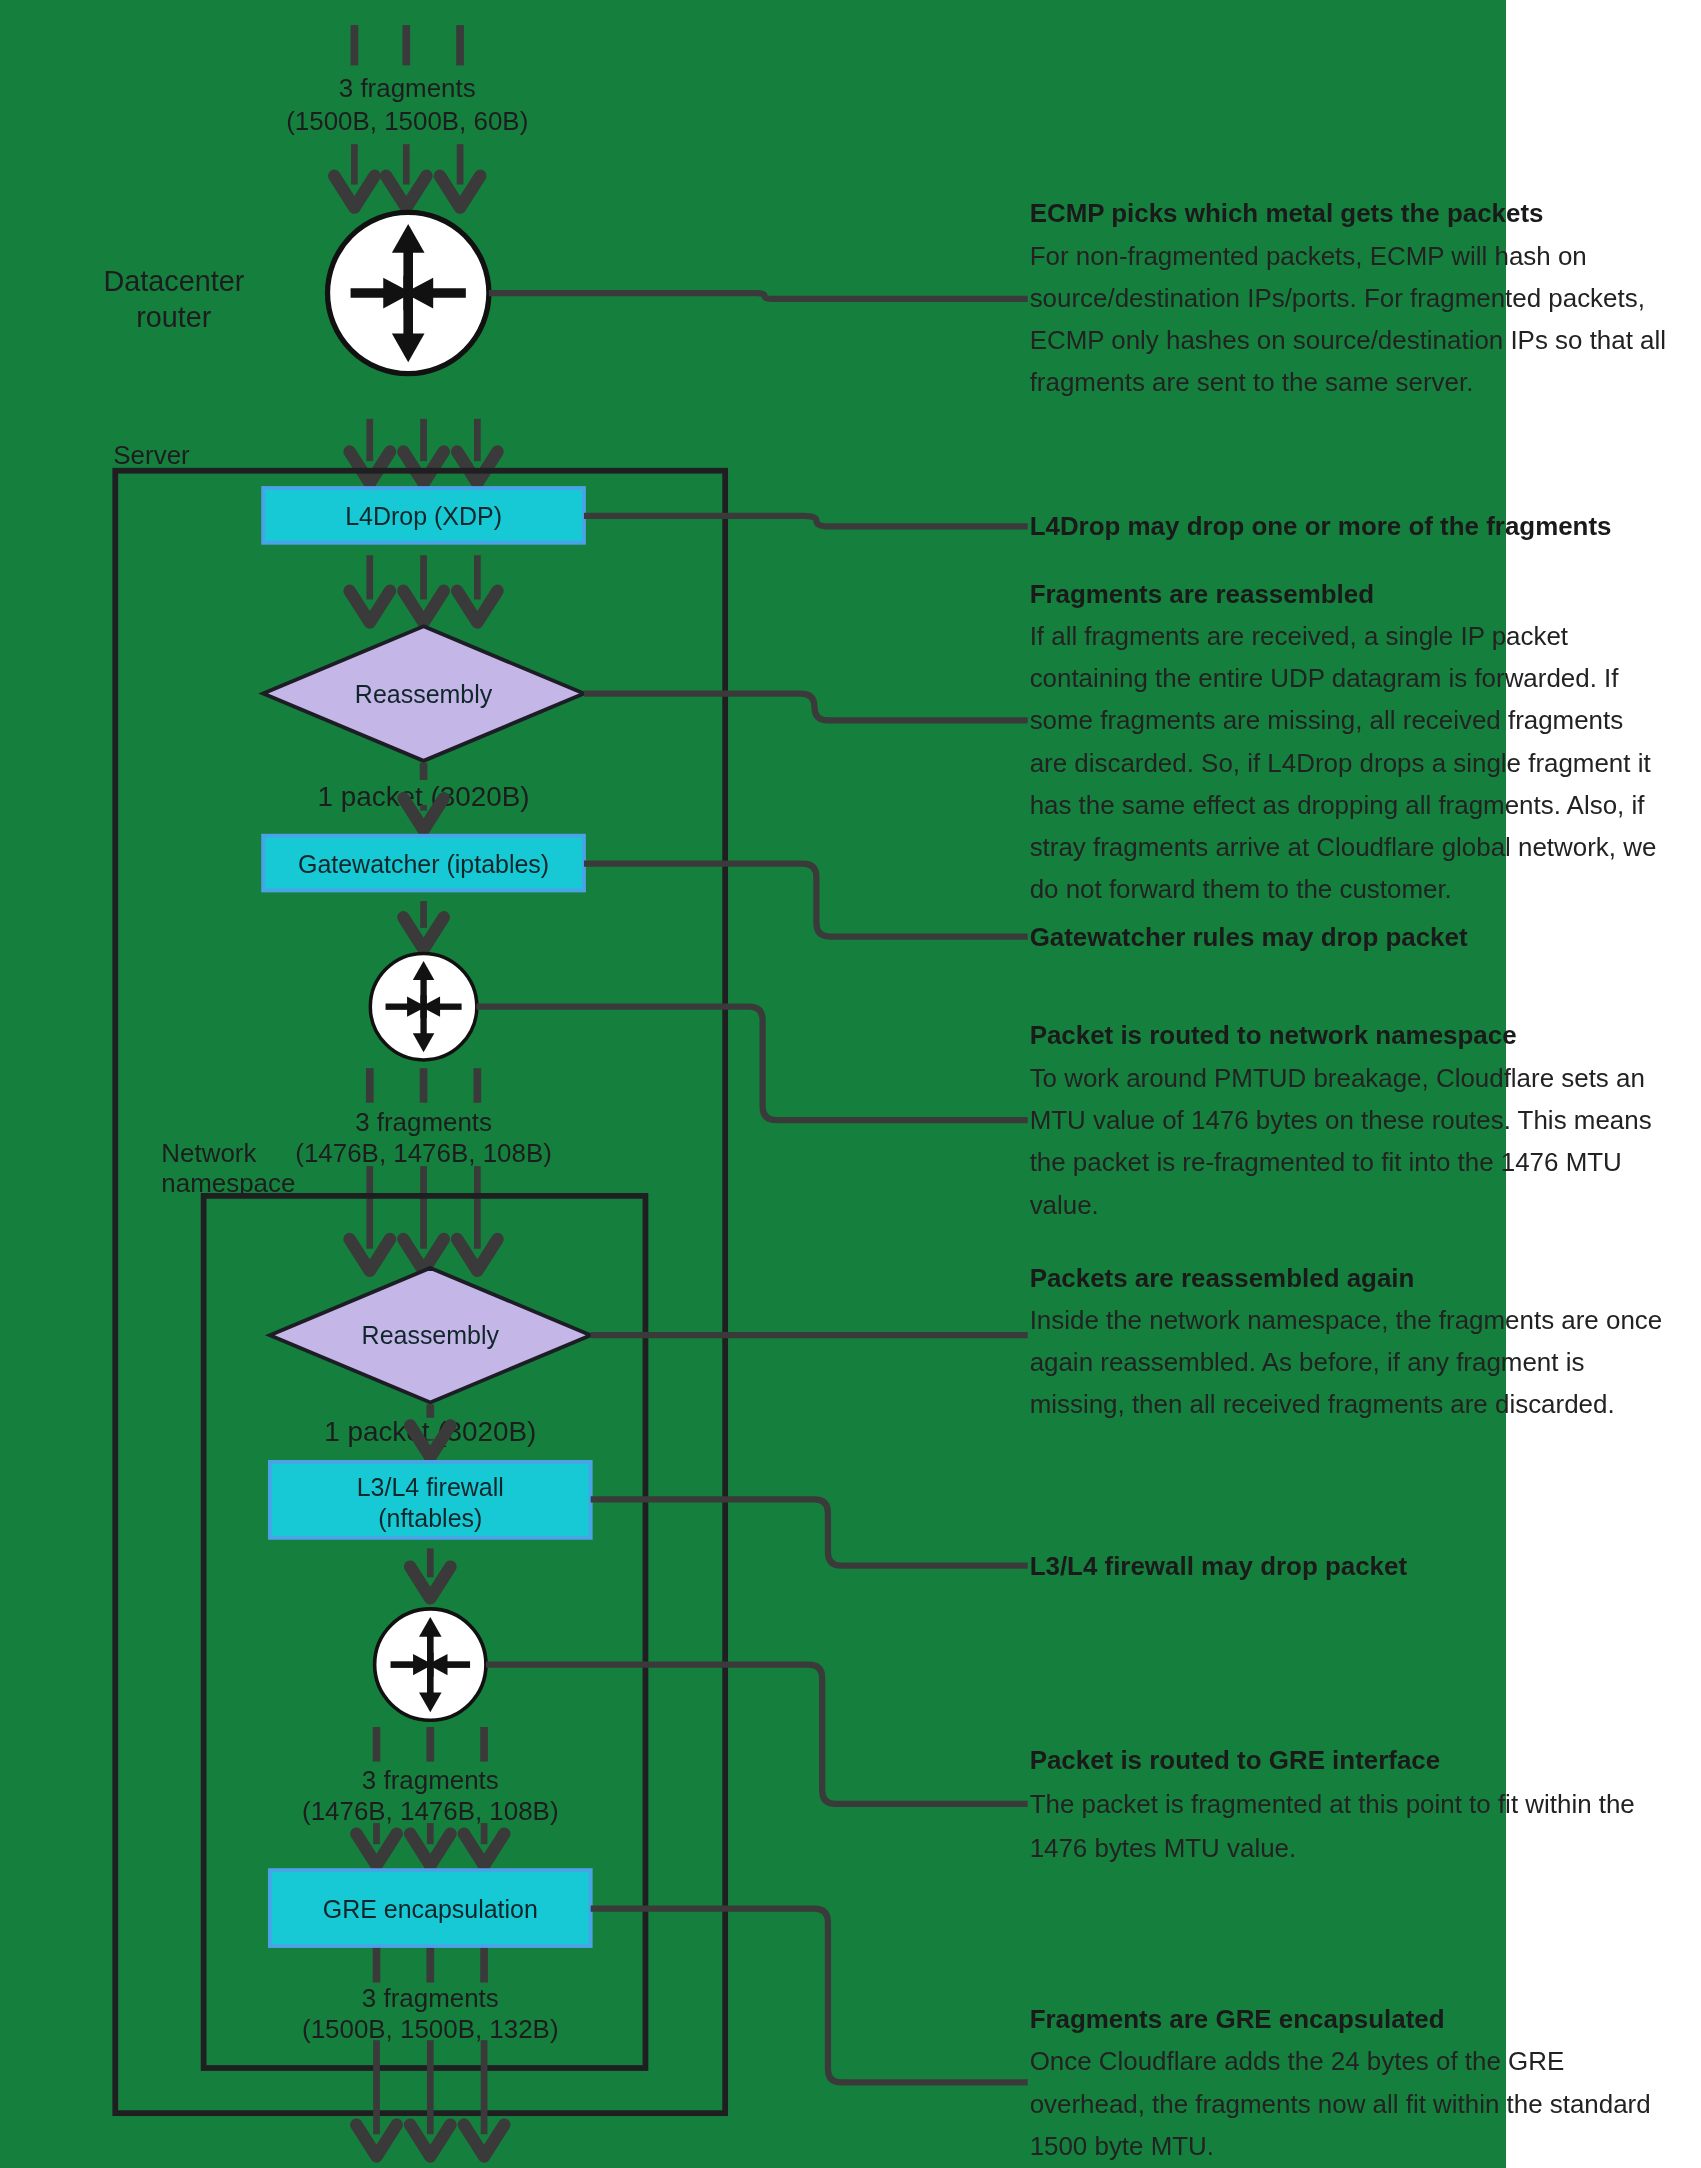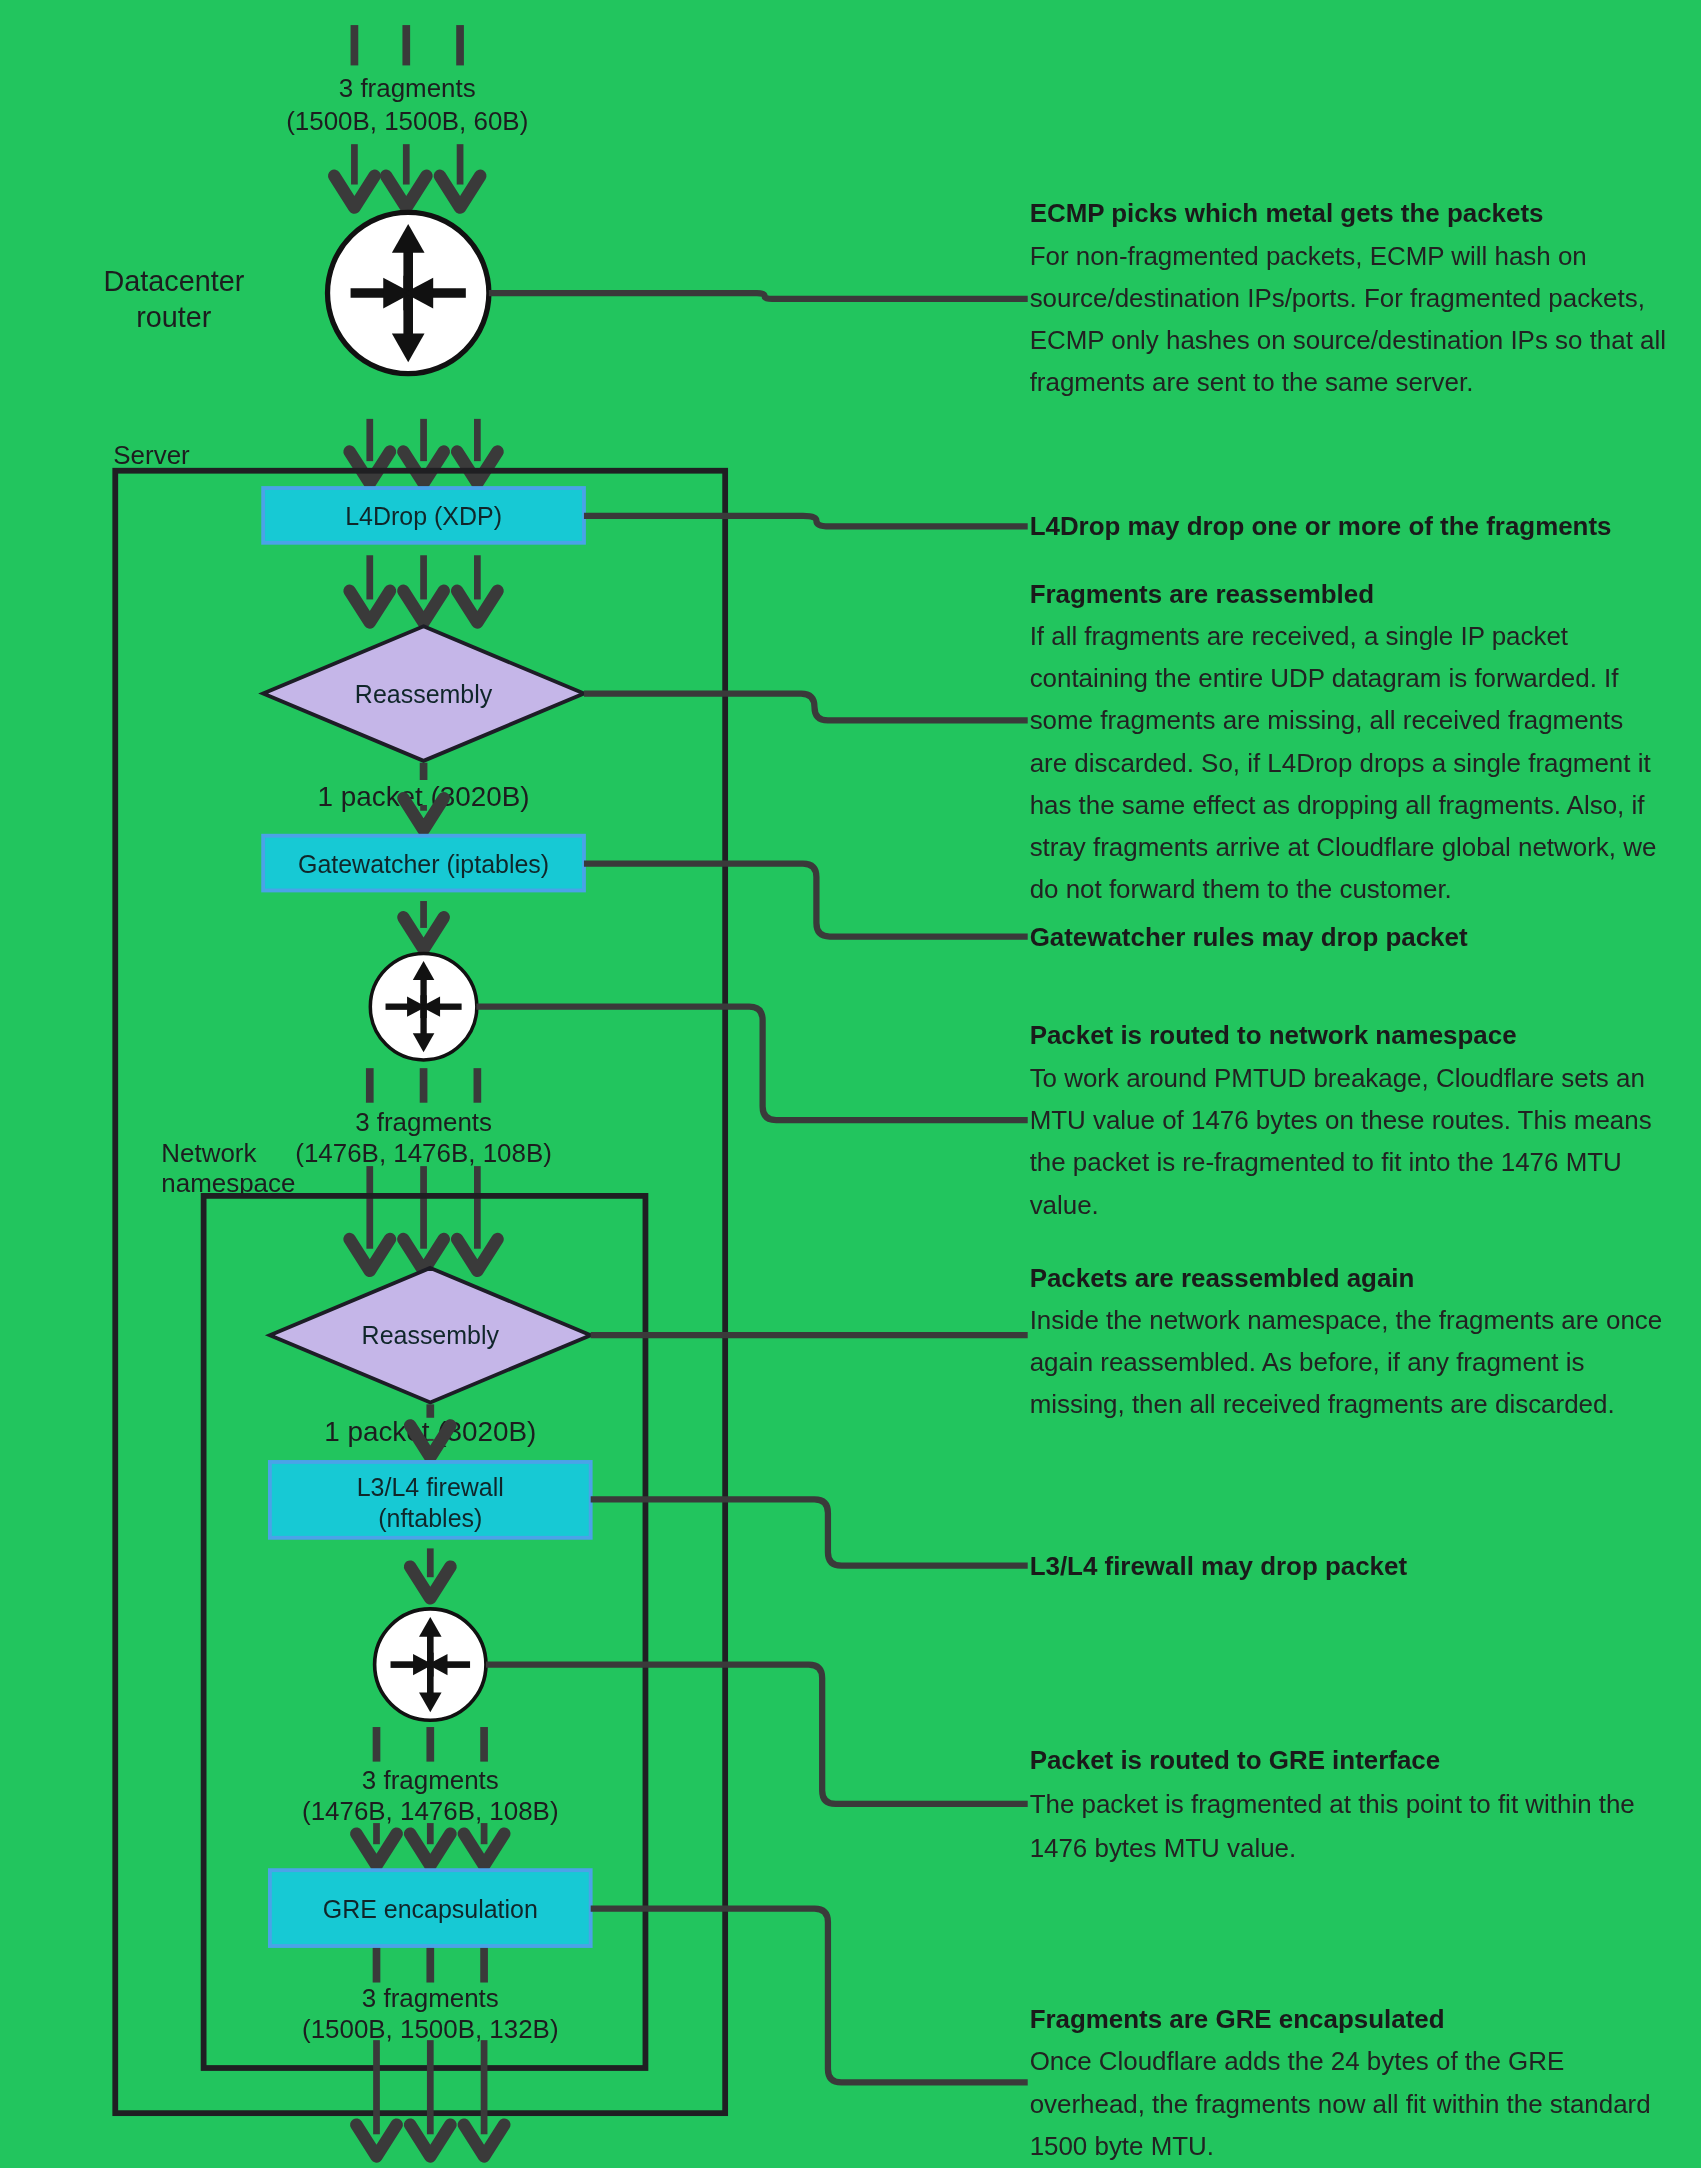--- a/index.html
+++ b/index.html
@@ -1,16 +1,16 @@
 <!DOCTYPE html>
 <html><head>
 <meta charset="utf-8">
 <style>
   html,body{margin:0;padding:0;background:#ffffff;}
-  .stage{width:1701px;height:2168px;position:relative;background:#22c55e;}
+  .stage{width:1506px;height:2168px;position:relative;background:#15803d;}
   svg{display:block;}
   text{font-family:"Liberation Sans","DejaVu Sans",sans-serif;fill:#1d1d1f;}
   .lbl{font-size:27px;}
   .big{font-size:29px;}
   .boxlbl{font-size:26px;fill:#10262a;}
   .dialbl{font-size:30px;}
   .scope{font-size:27px;}
   .ann-h{font-size:27px;font-weight:bold;fill:#1a1a1a;}
   .ann-b{font-size:27px;fill:#222222;}
   .mid{text-anchor:middle;dominant-baseline:central;}

